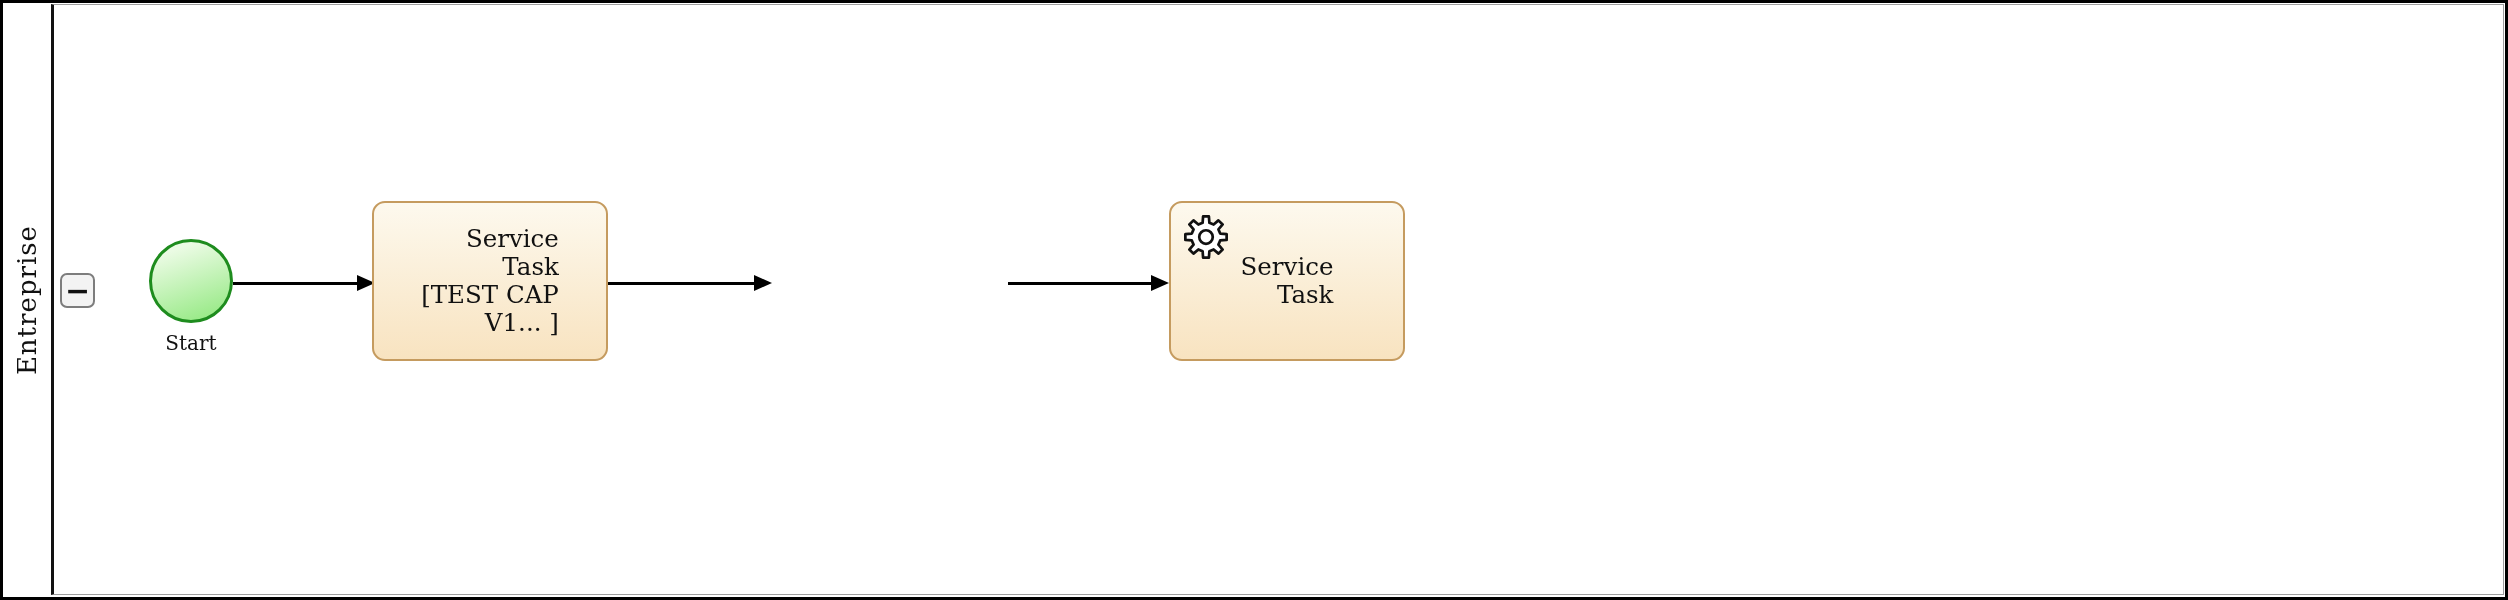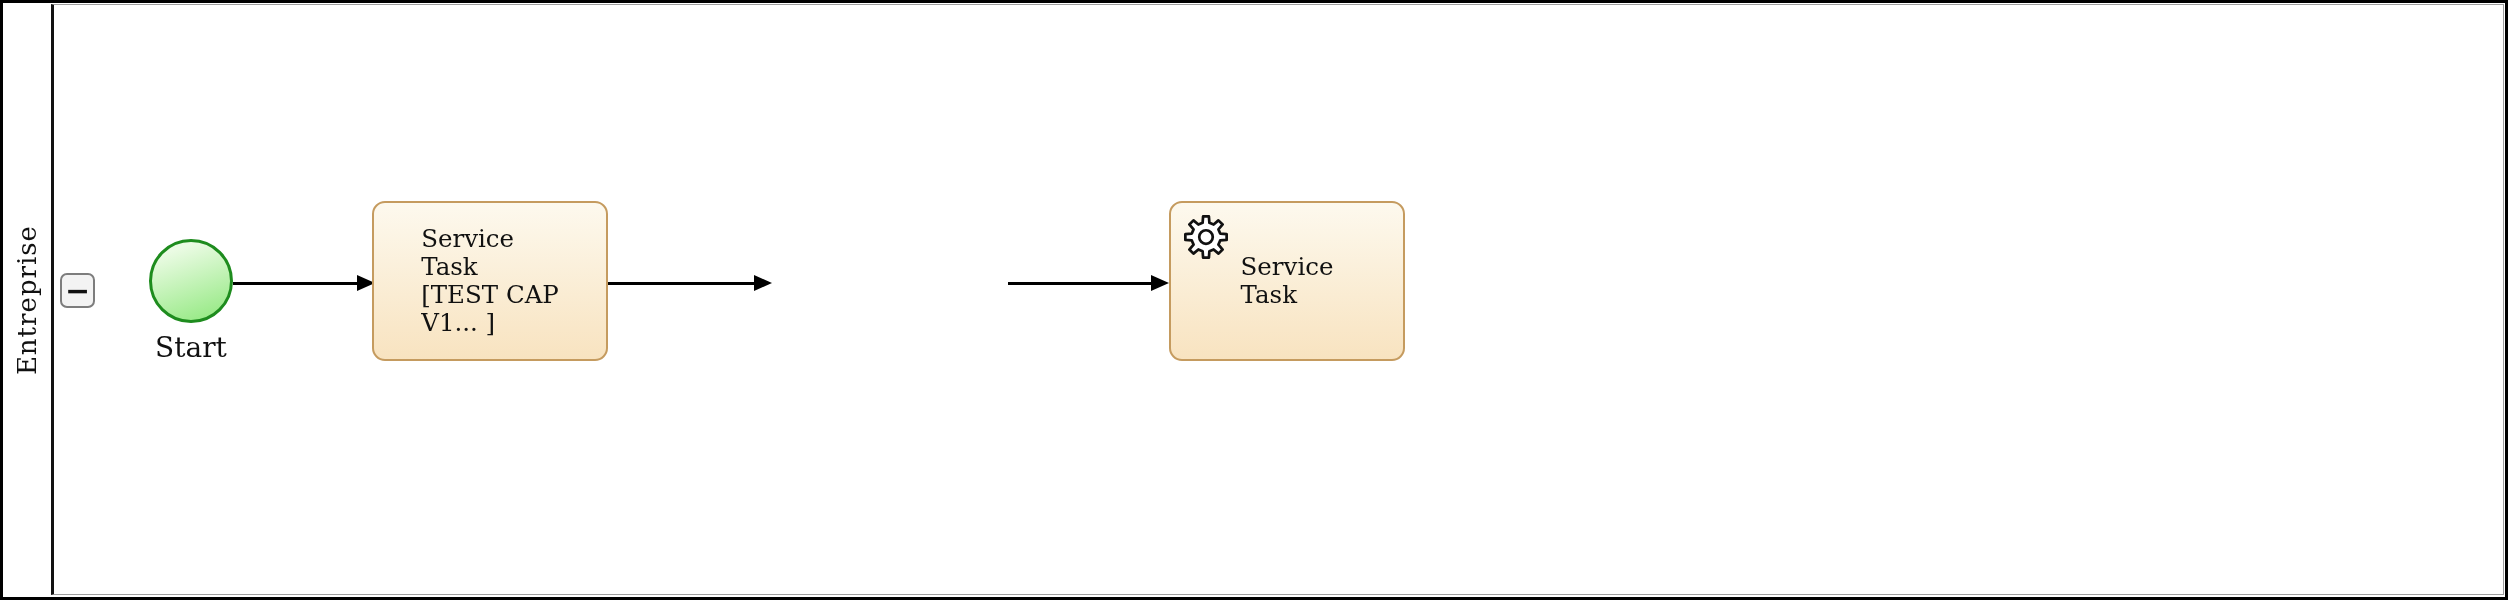--- a/index.html
+++ b/index.html
@@ -51,32 +51,32 @@
     width: 84px; height: 84px;
     border-radius: 50%;
     box-sizing: border-box;
     border: 3px solid #1e8c1e;
     background: linear-gradient(160deg, #ebfbe4 15%, #94e982 95%);
   }
   .start-label {
     position: absolute;
     left: 128px; top: 328px; width: 120px;
     text-align: center;
-    font-size: 28px;
+    font-size: 20px;
   }
   .task {
     position: absolute;
     top: 198px;
     width: 236px; height: 160px;
     box-sizing: border-box;
     border: 2px solid #c59b5f;
     border-radius: 13px;
     background: linear-gradient(#fdf9ee, #f8e3c0);
     display: flex; align-items: center; justify-content: center;
-    text-align: left;
+    text-align: right;
   }
   .task-label {
     font-size: 24.5px;
     line-height: 28px;
     white-space: pre-line;
   }
   .task-icon {
     position: absolute;
     pointer-events: none;
   }

